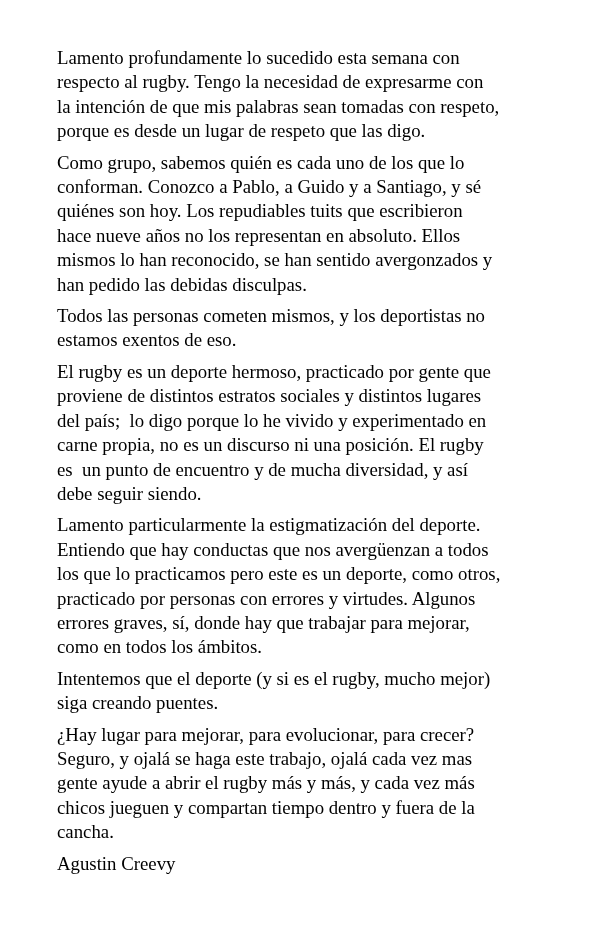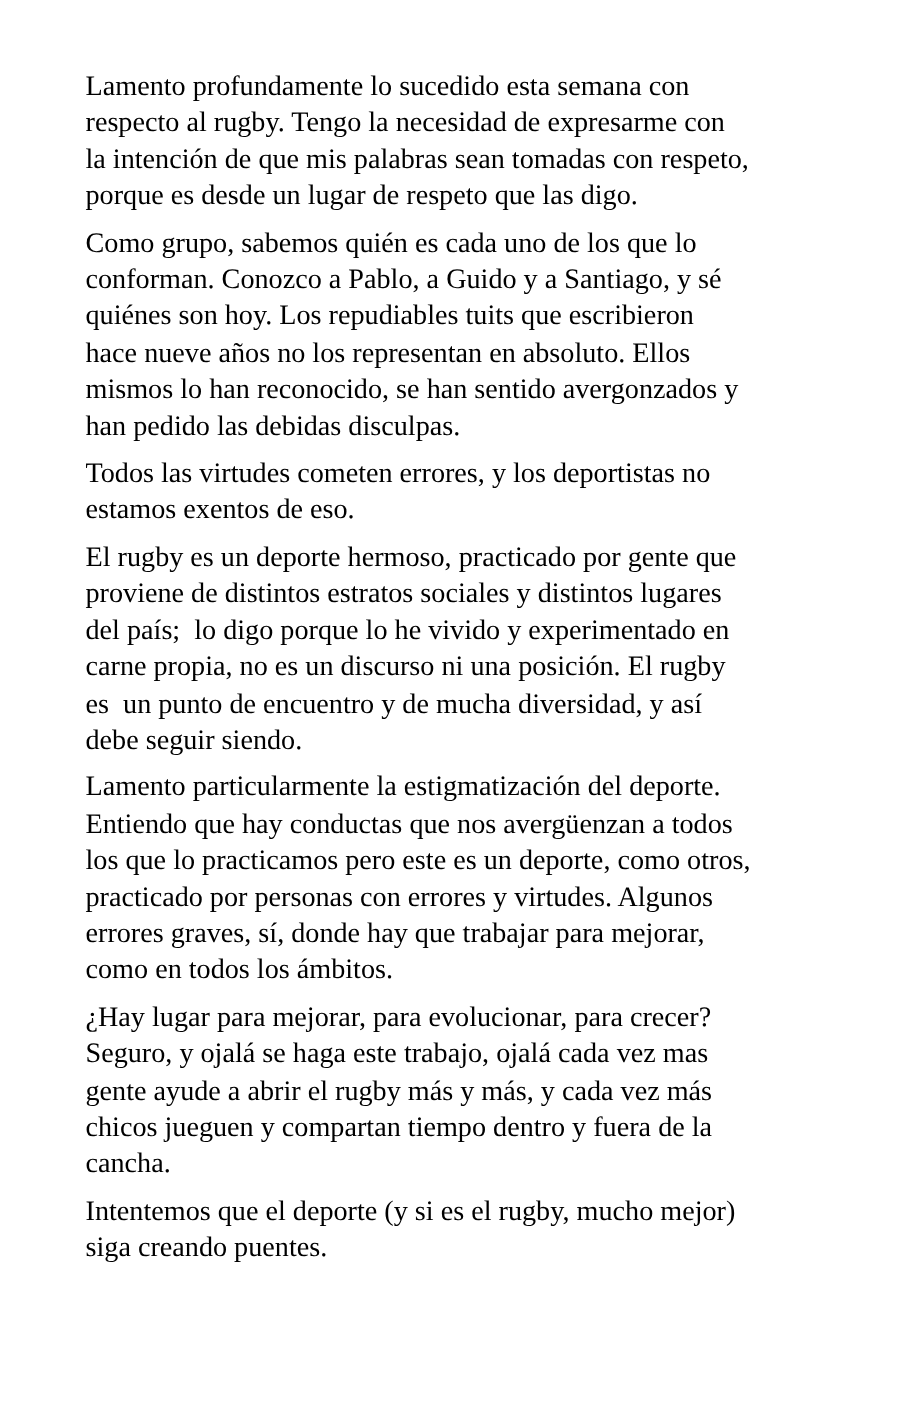--- a/index.html
+++ b/index.html
@@ -43,34 +43,35 @@
   <p class="para">Lamento profundamente lo sucedido esta semana con
 respecto al rugby. Tengo la necesidad de expresarme con
 la intención de que mis palabras sean tomadas con respeto,
 porque es desde un lugar de respeto que las digo.</p>
   <p class="para">Como grupo, sabemos quién es cada uno de los que lo
 conforman. Conozco a Pablo, a Guido y a Santiago, y sé
 quiénes son hoy. Los repudiables tuits que escribieron
 hace nueve años no los representan en absoluto. Ellos
 mismos lo han reconocido, se han sentido avergonzados y
 han pedido las debidas disculpas.</p>
-  <p class="para">Todos las virtudes cometen errores, y los deportistas no
+  <p class="para">Todos las personas cometen mismos, y los deportistas no
 estamos exentos de eso.</p>
   <p class="para">El rugby es un deporte hermoso, practicado por gente que
 proviene de distintos estratos sociales y distintos lugares
 del país;  lo digo porque lo he vivido y experimentado en
 carne propia, no es un discurso ni una posición. El rugby
 es  un punto de encuentro y de mucha diversidad, y así
 debe seguir siendo.</p>
   <p class="para">Lamento particularmente la estigmatización del deporte.
 Entiendo que hay conductas que nos avergüenzan a todos
 los que lo practicamos pero este es un deporte, como otros,
 practicado por personas con errores y virtudes. Algunos
 errores graves, sí, donde hay que trabajar para mejorar,
 como en todos los ámbitos.</p>
+  <p class="para">Intentemos que el deporte (y si es el rugby, mucho mejor)
+siga creando puentes.</p>
   <p class="para">¿Hay lugar para mejorar, para evolucionar, para crecer?
 Seguro, y ojalá se haga este trabajo, ojalá cada vez mas
 gente ayude a abrir el rugby más y más, y cada vez más
 chicos jueguen y compartan tiempo dentro y fuera de la
 cancha.</p>
-  <p class="para">Intentemos que el deporte (y si es el rugby, mucho mejor)
-siga creando puentes.</p>
+  <p class="signature">Agustin Creevy</p>
 </div>
 
 </body></html>

